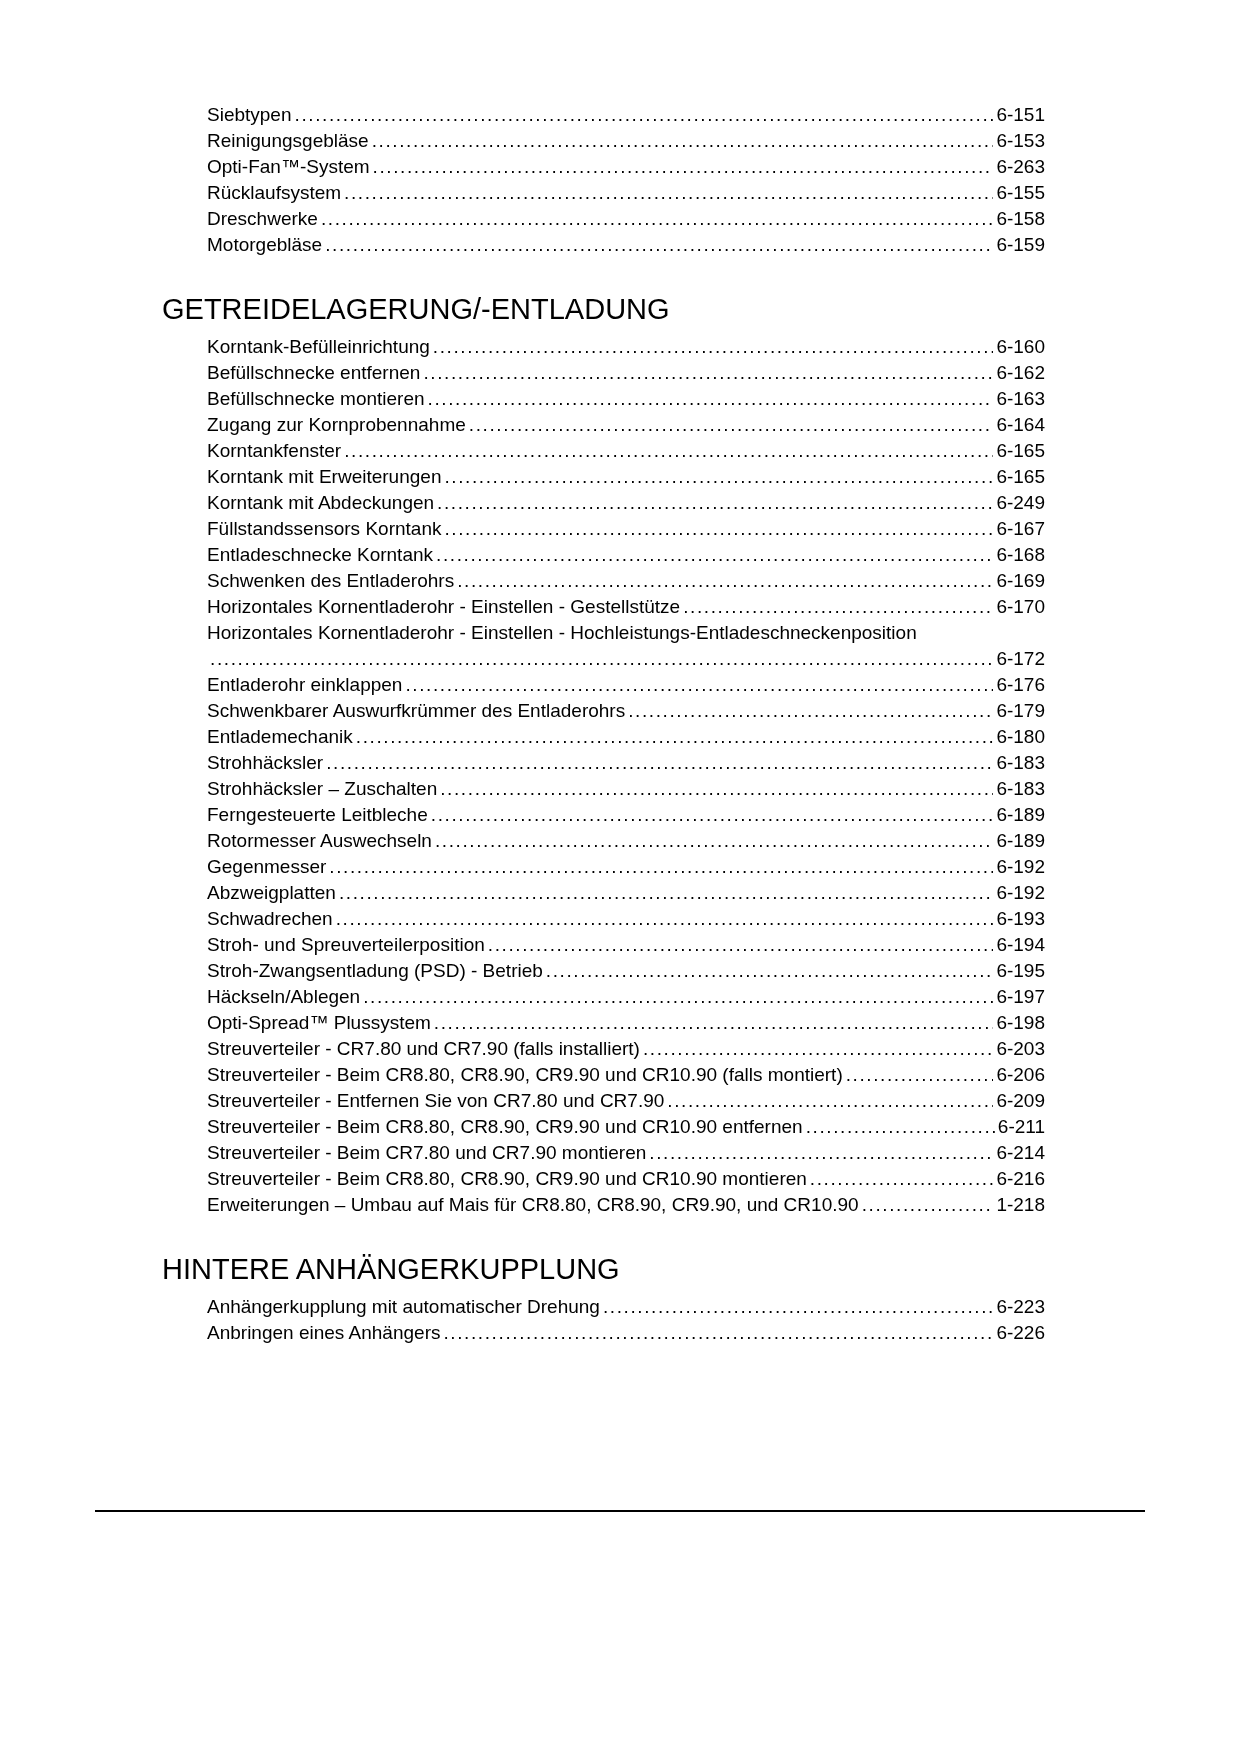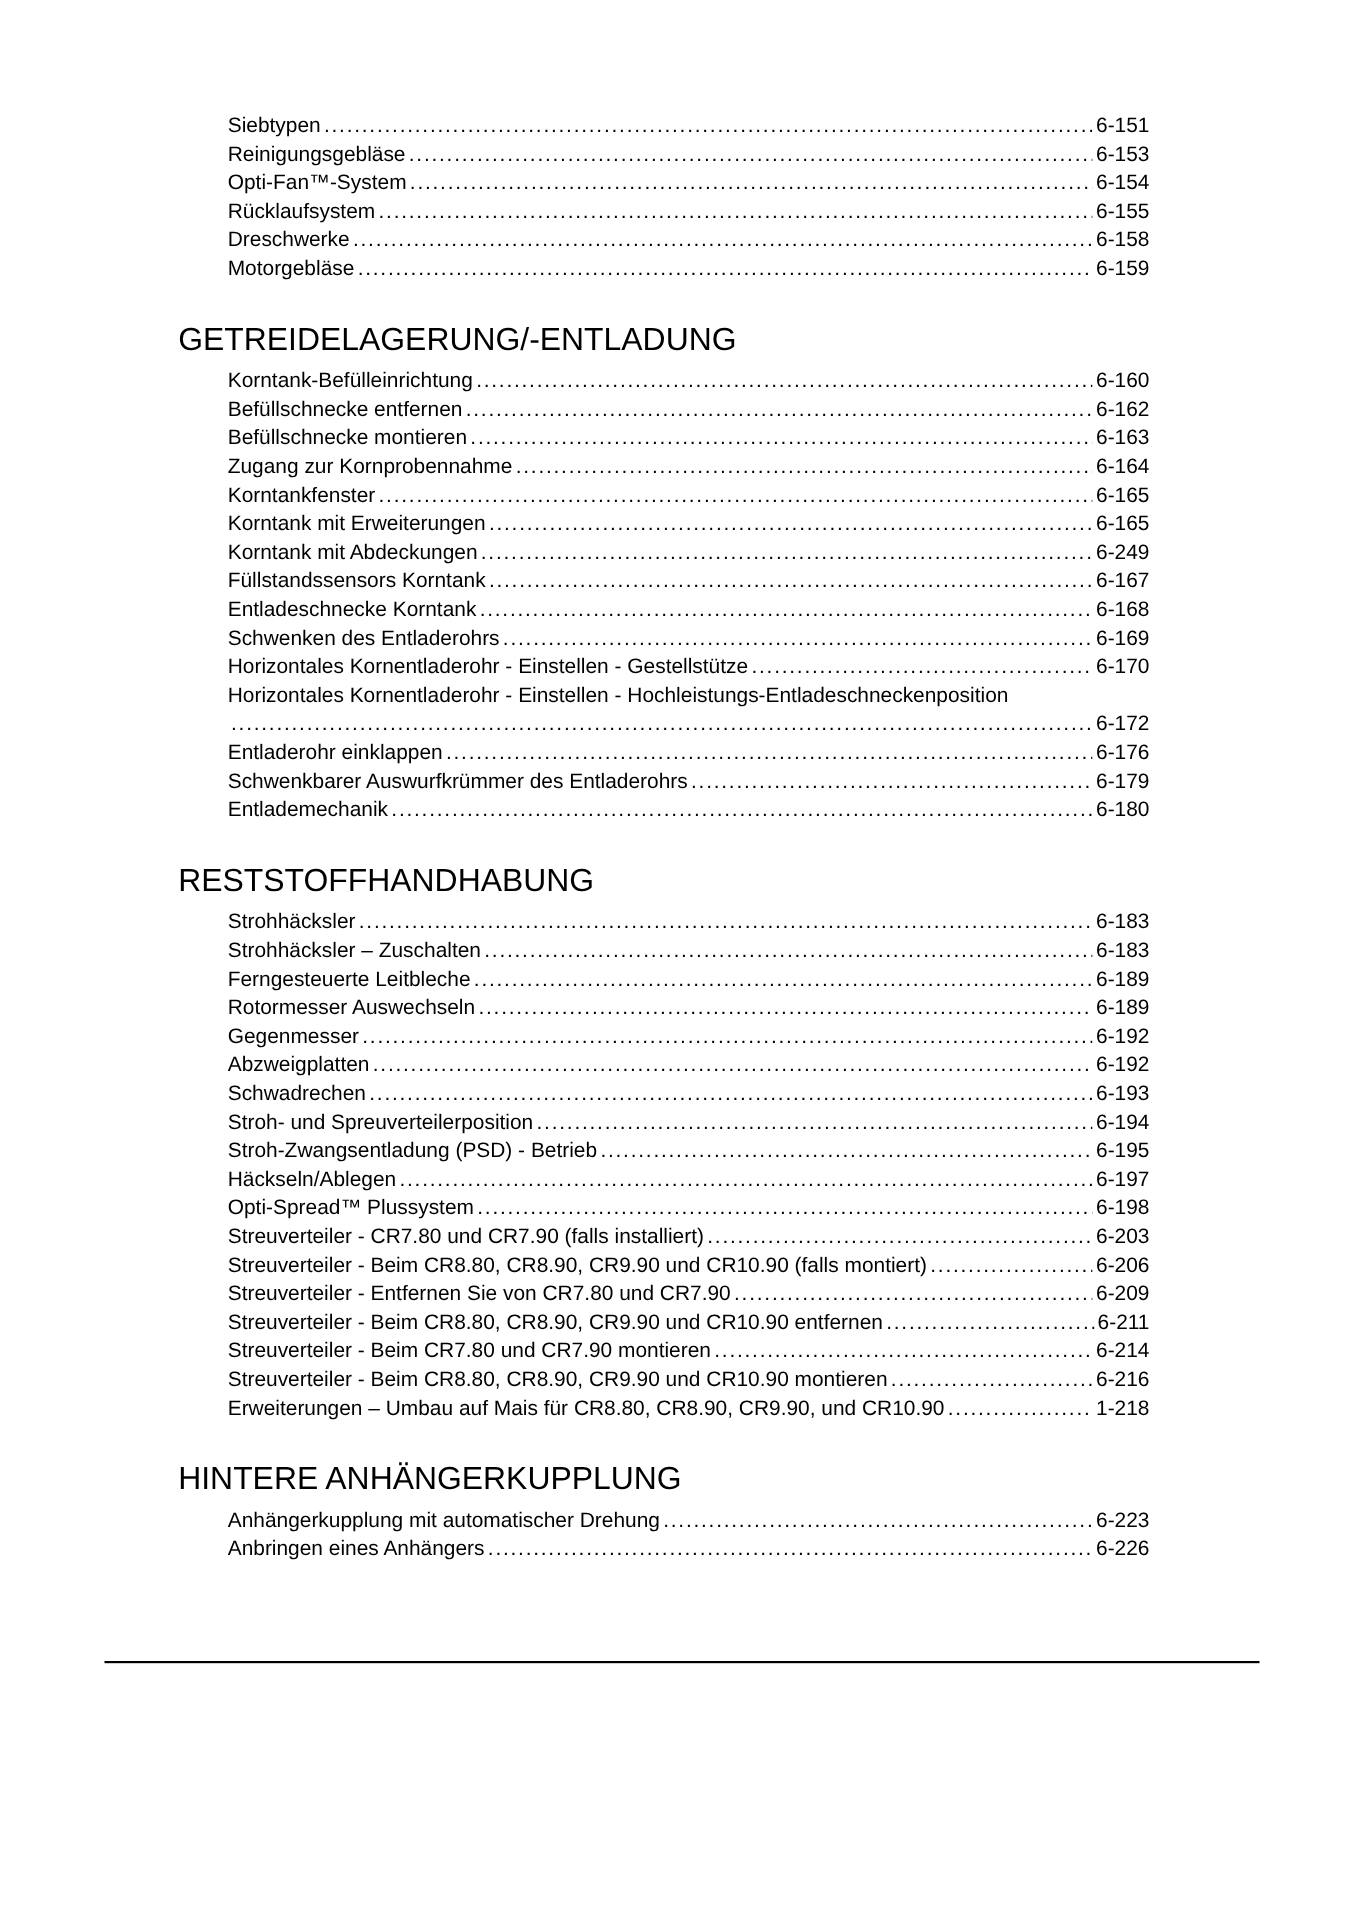--- a/index.html
+++ b/index.html
@@ -71,21 +71,21 @@
     <span class="page-num">6-151</span>
   </div>
         <div class="row">
     <span class="title">Reinigungsgebläse</span>
     <span class="dots"></span>
     <span class="page-num">6-153</span>
   </div>
         <div class="row">
     <span class="title">Opti-Fan™-System</span>
     <span class="dots"></span>
-    <span class="page-num">6-154</span>
+    <span class="page-num">6-263</span>
   </div>
         <div class="row">
     <span class="title">Rücklaufsystem</span>
     <span class="dots"></span>
     <span class="page-num">6-155</span>
   </div>
         <div class="row">
     <span class="title">Dreschwerke</span>
     <span class="dots"></span>
     <span class="page-num">6-158</span>
@@ -171,21 +171,20 @@
     <span class="page-num">6-179</span>
   </div>
         <div class="row">
     <span class="title">Entlademechanik</span>
     <span class="dots"></span>
     <span class="page-num">6-180</span>
   </div>
       </div>
   </div>
     <div class="section">
-    <h2 class="section-heading">RESTSTOFFHANDHABUNG</h2>
     <div class="entries">
         <div class="row">
     <span class="title">Strohhäcksler</span>
     <span class="dots"></span>
     <span class="page-num">6-183</span>
   </div>
         <div class="row">
     <span class="title">Strohhäcksler – Zuschalten</span>
     <span class="dots"></span>
     <span class="page-num">6-183</span>

